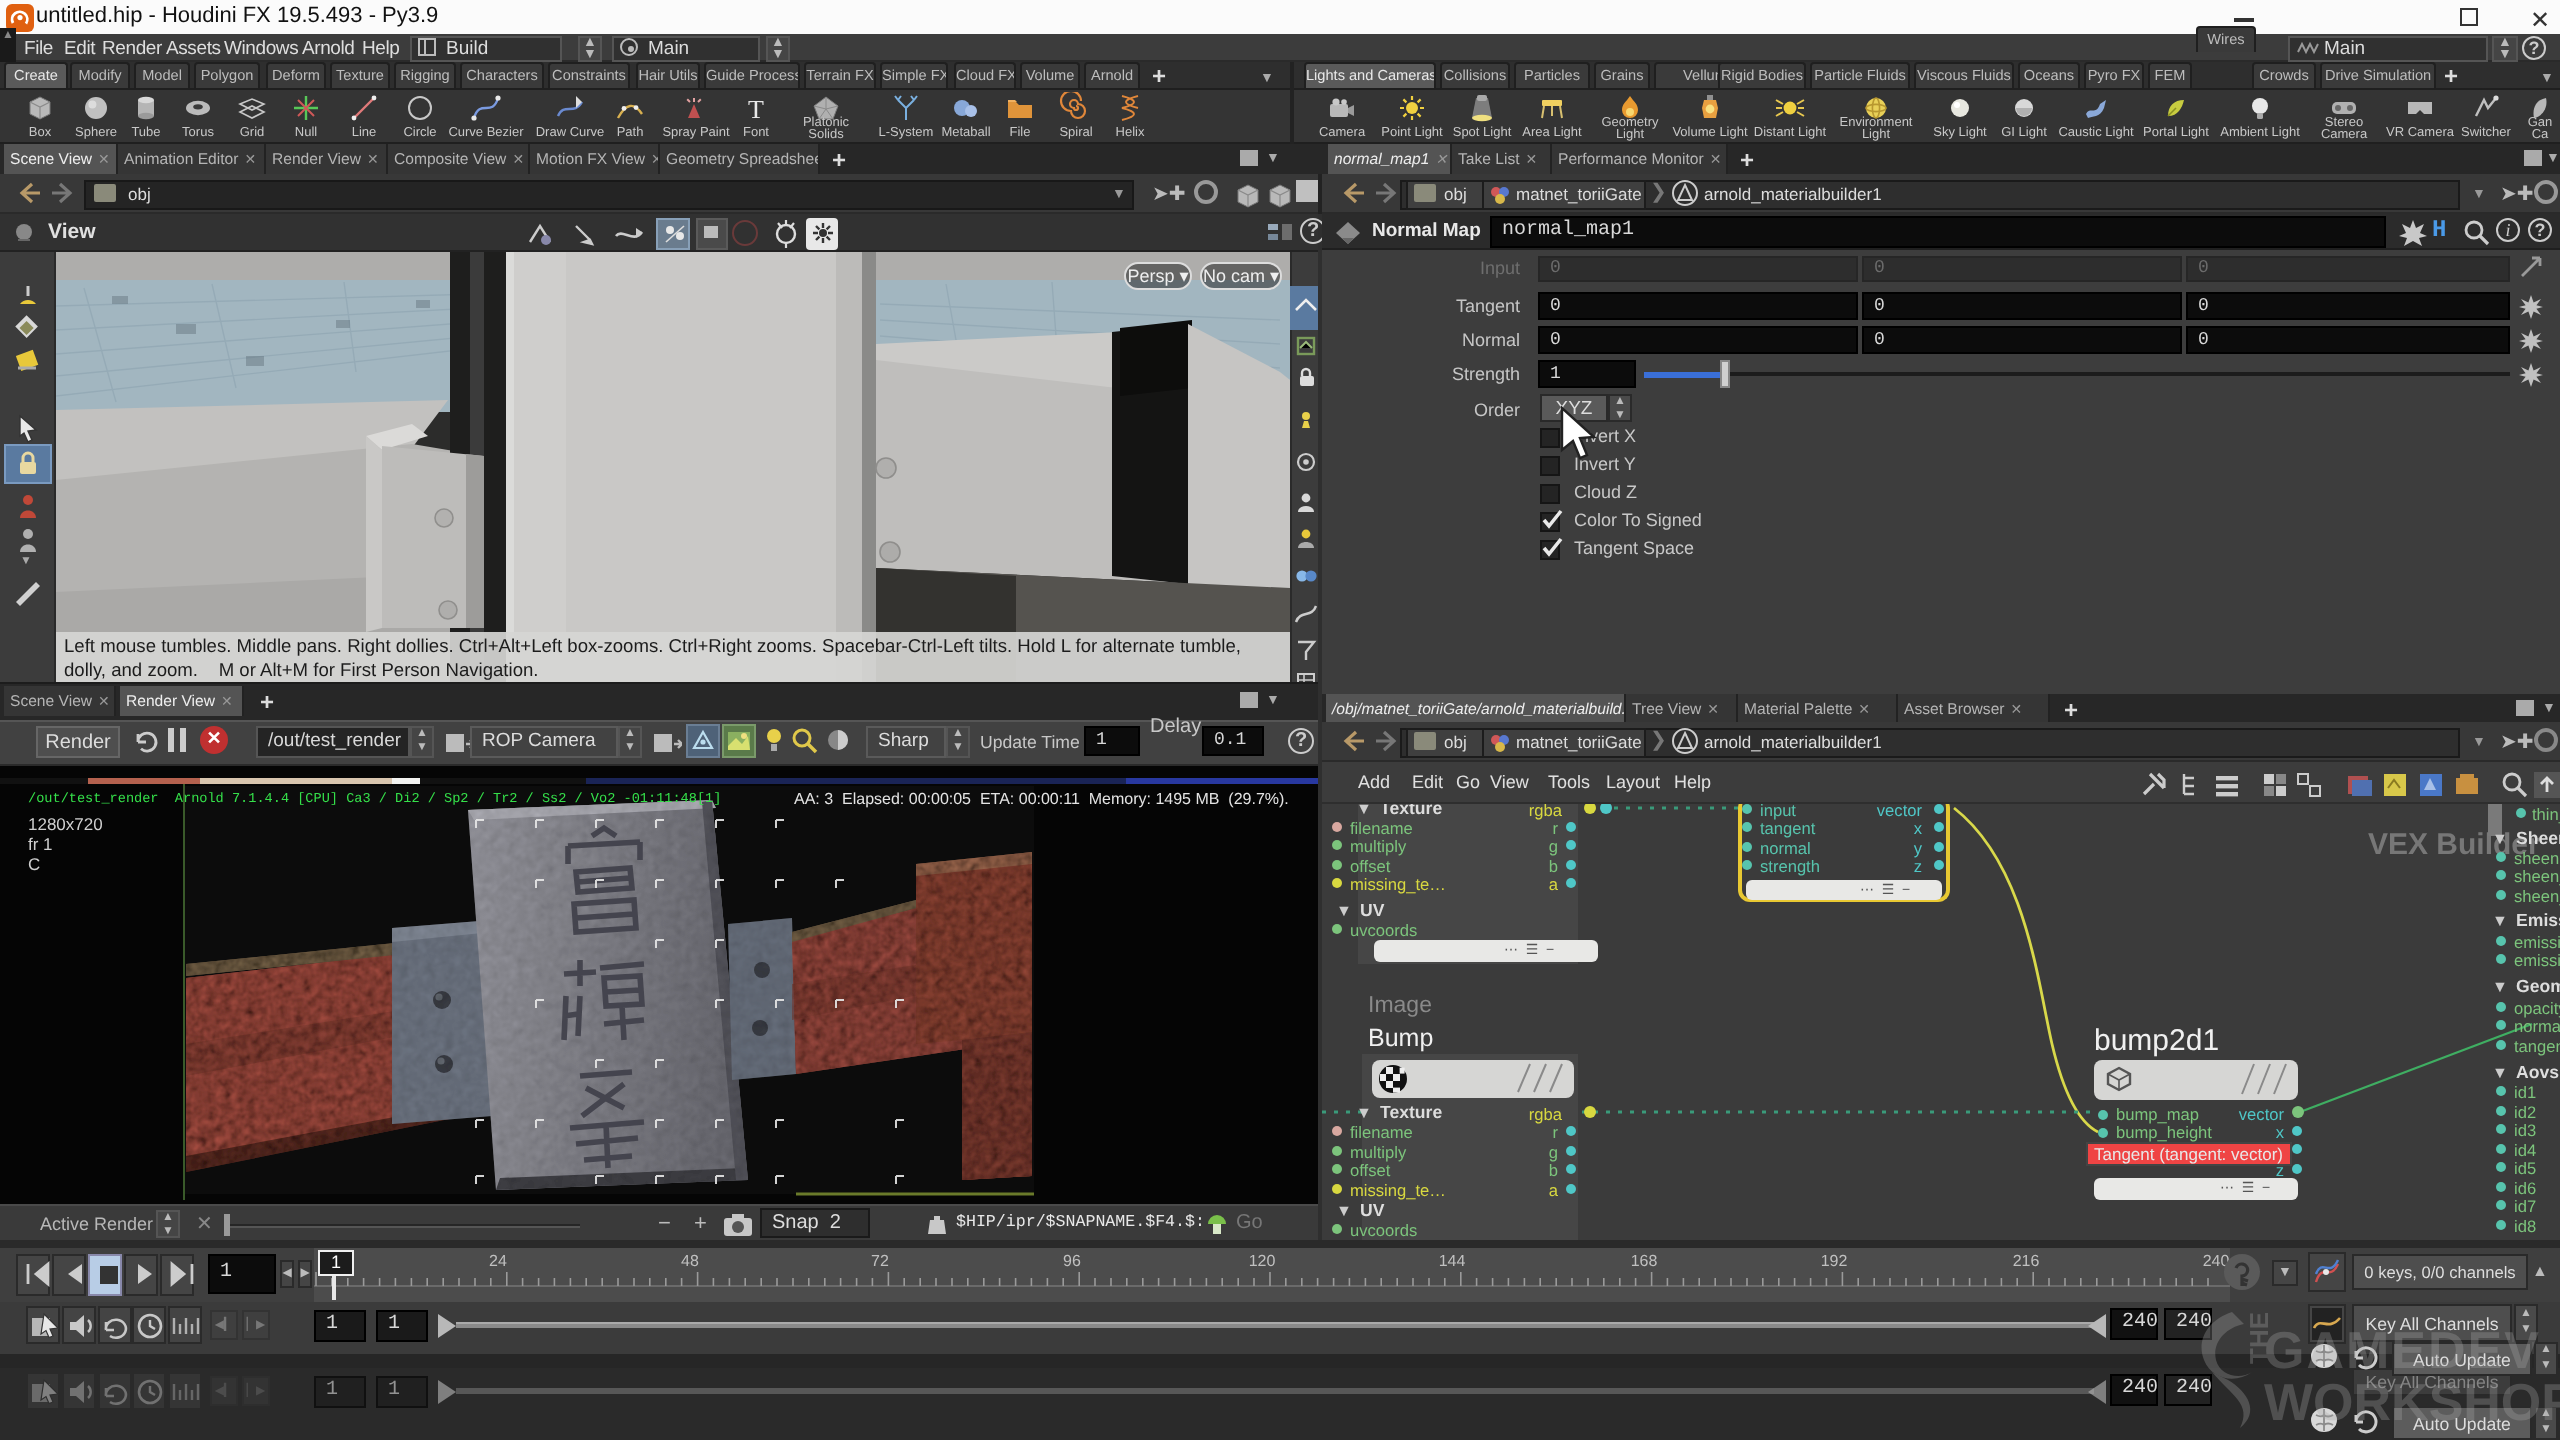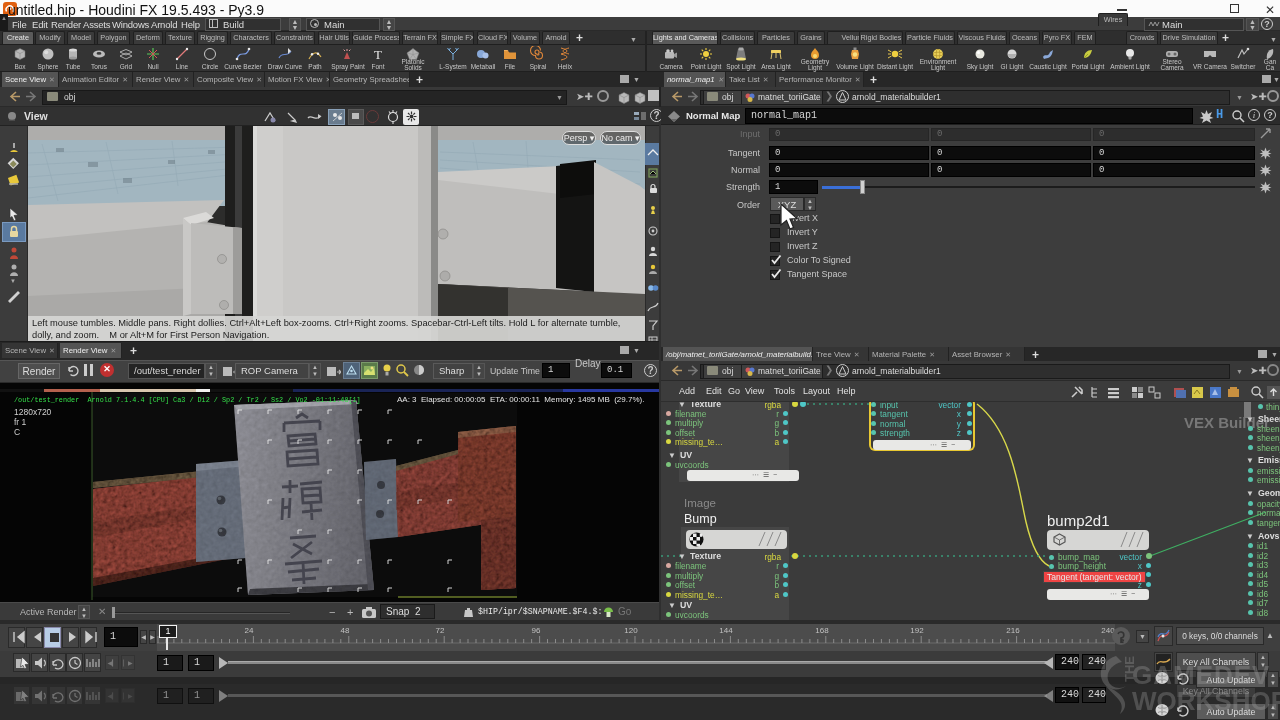--- a/index.html
+++ b/index.html
@@ -26,21 +26,21 @@
 <div id="root">
 
 <div class="a" style="left:0;top:0;width:1280px;height:17px;background:#fbfbfb"></div>
 <div class="a" style="left:3px;top:2px;width:14px;height:14px">
 <svg width="14" height="14">
         <rect x="0" y="0" width="14" height="14" rx="3" fill="#e06010"></rect>
 <path d="M3.5 9.5 A3.8 3.8 0 1 1 10 9.8" stroke="#fff" stroke-width="1.4" fill="none"></path>
 <circle cx="7" cy="6.8" r="1.3" fill="#fff"></circle>
       </svg>
     </div>
-<div class="a" style="left:8px;top:2px;font-size:14px;color:#111">untitled.hip - Houdini FX 19.5.493 - Py3.9</div>
+<div class="a" style="left:18px;top:2px;font-size:11px;color:#111">untitled.hip - Houdini FX 19.5.493 - Py3.9</div>
 <div class="a" style="left:1117px;top:9px;width:10px;height:1.5px;background:#333"></div>
 <div class="a" style="left:1230px;top:4px;width:9px;height:9px;border:1.5px solid #333"></div>
 <div class="a" style="left:1265px;top:3px;font-size:12px;color:#333">✕</div>
 
 <div class="a" style="left:0;top:17px;width:1280px;height:14px;background:#3c3c3c;border-bottom:1px solid #2a2a2a"></div>
 <div class="a" style="left:12px;top:19px;font-size:9.5px;letter-spacing:-0.2px;color:#dedede">File</div>
     <div class="a" style="left:32px;top:19px;font-size:9.5px;letter-spacing:-0.2px;color:#dedede">Edit</div>
     <div class="a" style="left:51px;top:19px;font-size:9.5px;letter-spacing:-0.2px;color:#dedede">Render</div>
     <div class="a" style="left:83px;top:19px;font-size:9.5px;letter-spacing:-0.2px;color:#dedede">Assets</div>
     <div class="a" style="left:112px;top:19px;font-size:9.5px;letter-spacing:-0.2px;color:#dedede">Windows</div>
@@ -961,21 +961,21 @@
       </svg>
     </div>
     <div class="lbl" style="left:680px;top:200px;width:80px">Order</div>
     <div class="btn" style="left:770px;top:197px;width:34px;height:14px;font-size:9.5px;line-height:13px;background:#5a5a5a">XYZ</div>
     <div class="a" style="left:804px;top:197px;width:12px;height:14px;background:#4a4a4a;border:1px solid #2a2a2a;color:#bbb;font-size:6px;text-align:center;line-height:6.5px">▲<br>▼</div>
     <div class="chk" style="left:770px;top:214px"></div>
     <div class="a" style="left:787px;top:213px;font-size:9px;color:#c8c8c8">Invert X</div>
     <div class="chk" style="left:770px;top:228px"></div>
     <div class="a" style="left:787px;top:227px;font-size:9px;color:#c8c8c8">Invert Y</div>
     <div class="chk" style="left:770px;top:242px"></div>
-    <div class="a" style="left:787px;top:241px;font-size:9px;color:#c8c8c8">Invert Z</div>
+    <div class="a" style="left:787px;top:241px;font-size:9px;color:#c8c8c8">Cloud Z</div>
     <div class="chk" style="left:770px;top:256px"></div>
     <div class="a" style="left:770px;top:254px">
       <svg width="12" height="12">
         <path d="M2 6 L4.5 9 L10.5 1.5" stroke="#e8e8e8" stroke-width="1.8" fill="none"></path>
       </svg>
     </div>
     <div class="a" style="left:787px;top:255px;font-size:9px;color:#c8c8c8">Color To Signed</div>
     <div class="chk" style="left:770px;top:270px"></div>
     <div class="a" style="left:770px;top:268px">
       <svg width="12" height="12">

